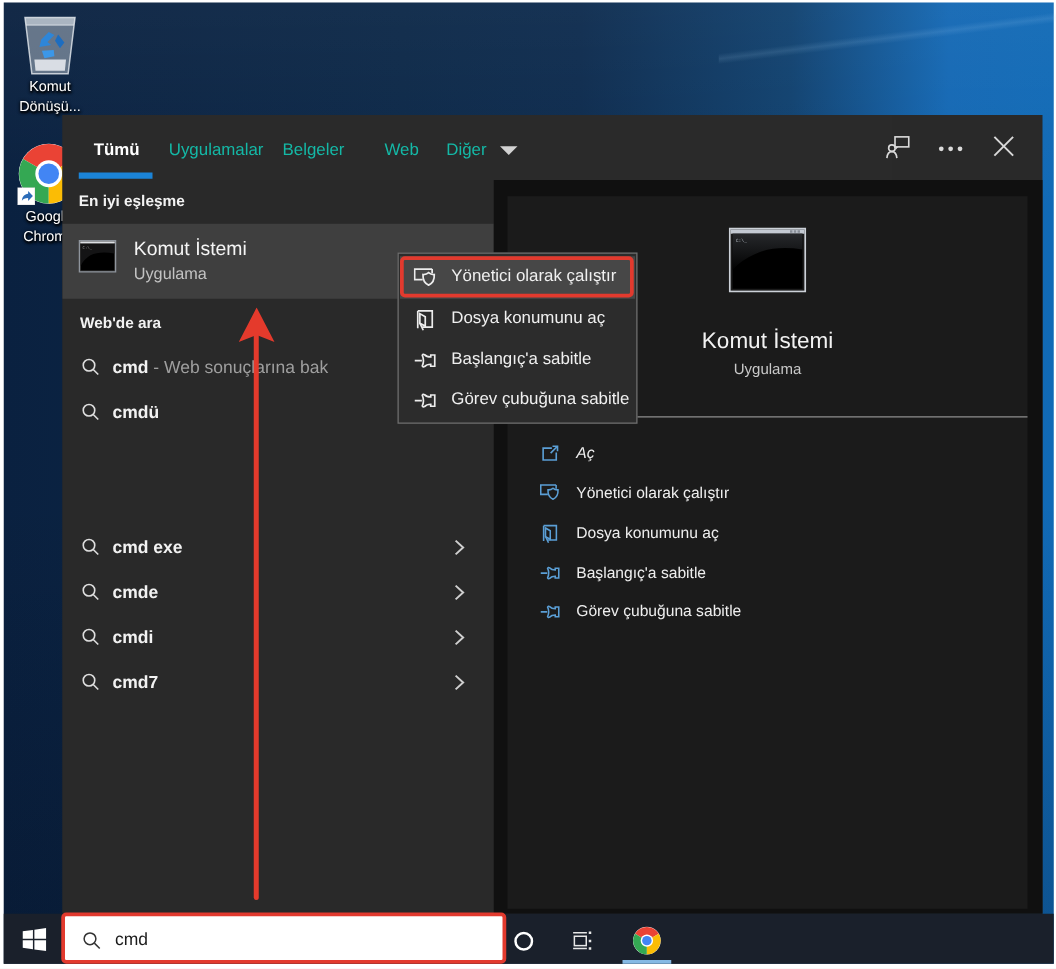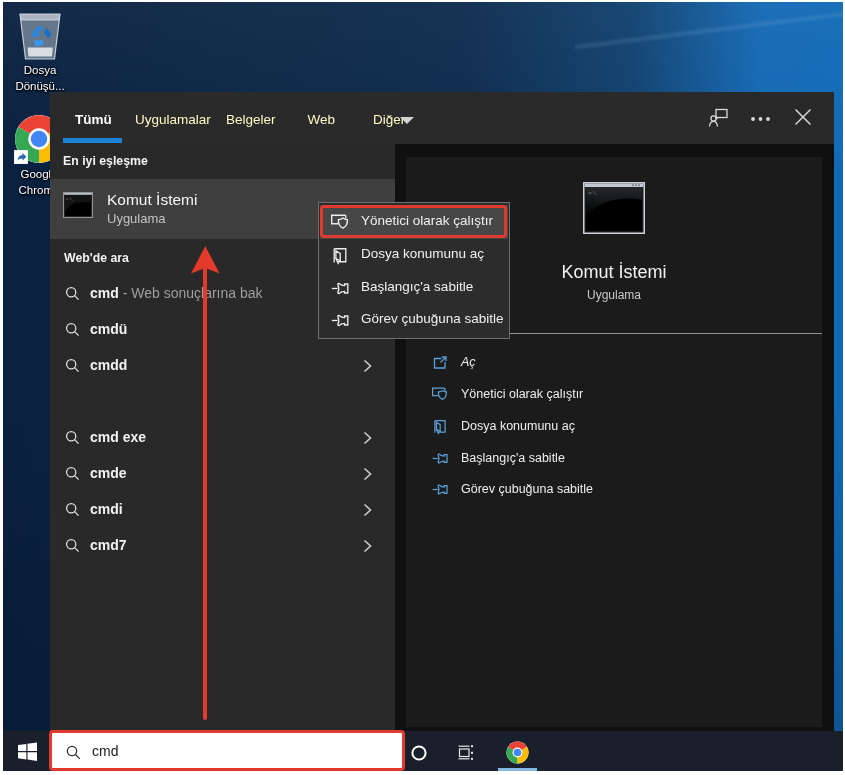--- a/index.html
+++ b/index.html
@@ -8,21 +8,21 @@
          font-family:"Liberation Sans",sans-serif;}
   .abs{position:absolute;}
   
   #desktop{left:3px;top:2px;width:840px;height:769px;
     background:linear-gradient(to bottom, rgba(255,255,255,0.04) 0%, rgba(0,0,0,0) 22%, rgba(0,0,0,0) 52%, rgba(2,8,22,0.25) 100%),linear-gradient(to right,#0a2140 0%,#0c2848 38%,#0d2b4e 55%,#10416f 75%,#1468b4 90%,#116ab6 100%);}
   
   #taskbar{left:3px;top:731px;width:840px;height:40px;background:#1a202b;z-index:6;}
   
   #panel{left:50px;top:92px;width:784px;height:639px;background:#292929;z-index:3;}
   #tabband{left:0;top:0;width:664px;height:52px;background:#2a2a2a;}
-  .tab{position:absolute;top:20px;font-size:13.5px;color:#fef9c3;white-space:nowrap;}
+  .tab{position:absolute;top:20px;font-size:13.5px;color:#14b8a6;white-space:nowrap;}
   #tab-underline{left:13px;top:46px;width:58.5px;height:4.5px;background:#1b84d8;}
   
   #leftcol{left:0;top:52px;width:345px;height:587px;background:#292929;}
   .secheader{position:absolute;left:15px;font-size:12.3px;font-weight:bold;color:#f2f2f2;text-align:right;}
   #selrow{left:0;top:35px;width:345px;height:60px;background:#3f3f3f;}
   .rowtitle{position:absolute;left:57px;top:12px;font-size:15.5px;color:#f5f5f5;}
   .rowsub{position:absolute;left:57px;top:32px;font-size:13px;color:#c3c3c3;}
   .sugg{position:absolute;left:0;width:345px;height:36px;}
   .sugg .txt{position:absolute;left:40px;top:11px;font-size:14px;color:#f2f2f2;font-weight:bold;white-space:nowrap;}
   .sugg .gray{font-weight:normal;color:#9f9f9f;}
@@ -69,21 +69,21 @@
     <polygon points="9.5,37.5 34.8,37.5 33.9,46.5 10.4,46.5" fill="#edf0f3" opacity="0.85"></polygon>
     <polygon points="2,4 42,4 41.2,10 2.8,10" fill="#c8d0d9" opacity="0.7"></polygon>
     <path d="M2,4 L42,4 L36.5,49 L7.5,49 Z" fill="none" stroke="#dde3e9" stroke-width="1.2" opacity="0.85"></path>
     <line x1="2.8" y1="10" x2="41.2" y2="10" stroke="#e2e7ec" stroke-width="1" opacity="0.7"></line>
     <g>
       <path d="M15 21.5 l6,-6 4.5,2.5 -5.5,5.5 3,2.5 -9.5,1.5 z" fill="#2e86d8"></path>
       <path d="M28.5 17.5 l5,6.5 -3.5,4.5 -4,-6 z" fill="#1d6dc0"></path>
       <path d="M15.5 30.5 l9.5,-0.5 0.5,5 -8,1.5 z" fill="#3b97e8"></path>
     </g>
   </svg>
-  <div class="dlabel" style="left:10px;top:64px;width:60px;">Dosya</div>
+  <div class="dlabel" style="left:10px;top:64px;width:60px;">Komut</div>
   <div class="dlabel" style="left:10px;top:79.5px;width:60px;">Dönüşü...</div>
 
   <svg class="abs" style="left:14px;top:114px;z-index:1" width="50" height="50" viewBox="0 0 100 100">
     <circle cx="50" cy="50" r="48" fill="#fff"></circle>
     <path d="M50,50 L8.9,26.2 A47.5,47.5 0 0,1 91.1,26.2 Z" fill="#ea4335"></path>
     <path d="M50,50 L8.9,26.2 A47.5,47.5 0 0,0 50,97.5 L50,50" fill="#34a853"></path>
     <path d="M50,50 L50,97.5 A47.5,47.5 0 0,0 91.1,26.2 Z" fill="#fbbc05"></path>
     <circle cx="50" cy="50" r="21.5" fill="#fff"></circle>
     <circle cx="50" cy="50" r="16.5" fill="#4285f4"></circle>
   </svg>
@@ -93,21 +93,21 @@
   </svg>
   <div class="dlabel" style="left:9px;top:168px;width:60px;">Google</div>
   <div class="dlabel" style="left:9px;top:183.5px;width:60px;">Chrome</div>
 
   <div id="panel" class="abs">
     <div id="tabband" class="abs">
       <span class="tab" style="left:25px;font-weight:bold;color:#fff;">Tümü</span>
       <span class="tab" style="left:85px;">Uygulamalar</span>
       <span class="tab" style="left:176px;">Belgeler</span>
       <span class="tab" style="left:257.5px;">Web</span>
-      <span class="tab" style="left:323px;">Diğer</span>
+      <span class="tab" style="left:307px;">Diğer</span>
       <span class="abs" style="left:349.5px;top:24.5px;width:0;height:0;border-left:7.5px solid transparent;border-right:7.5px solid transparent;border-top:7px solid #d2d2d2;"></span>
 
       <svg class="abs" style="left:658px;top:15px;" width="22" height="22" viewBox="0 0 22 22" fill="none" stroke="#dadada" stroke-width="1.3">
         <rect x="8" y="2.5" width="11" height="8"></rect>
         <path d="M10.5 10.5 l-2 2.5 0 -2.5" fill="#dadada" stroke="none"></path>
         <circle cx="5.5" cy="11.5" r="2.6"></circle>
         <path d="M1.5 19.5 c0.3,-3.4 2,-5.2 4,-5.2 2,0 3.7,1.8 4,5.2"></path>
       </svg>
 
       <svg class="abs" style="left:700px;top:24px;" width="22" height="6" viewBox="0 0 22 6" fill="#dadada">
@@ -144,30 +144,20 @@
             <line x1="9.6" y1="9.6" x2="13.6" y2="13.6"></line>
           </svg>
           <div class="txt">cmd<span class="gray"> - Web sonuçlarına bak</span></div>
         </div>
       <div class="sugg" style="top:166px;">
           <svg class="mag" width="15" height="15" viewBox="0 0 15 15" fill="none" stroke="#dedede" stroke-width="1.3">
             <circle cx="6.2" cy="6.2" r="4.6"></circle>
             <line x1="9.6" y1="9.6" x2="13.6" y2="13.6"></line>
           </svg>
           <div class="txt">cmdü</div>
-        </div>
-      <div class="sugg" style="top:202px;">
-          <svg class="mag" width="15" height="15" viewBox="0 0 15 15" fill="none" stroke="#dedede" stroke-width="1.3">
-            <circle cx="6.2" cy="6.2" r="4.6"></circle>
-            <line x1="9.6" y1="9.6" x2="13.6" y2="13.6"></line>
-          </svg>
-          <div class="txt">cmdd</div>
-          <svg class="chev" width="9" height="14" viewBox="0 0 9 14" fill="none" stroke="#cfcfcf" stroke-width="1.6">
-            <polyline points="1.5,1.5 7.5,7 1.5,12.5"></polyline>
-          </svg>
         </div>
       <div class="sugg" style="top:274px;">
           <svg class="mag" width="15" height="15" viewBox="0 0 15 15" fill="none" stroke="#dedede" stroke-width="1.3">
             <circle cx="6.2" cy="6.2" r="4.6"></circle>
             <line x1="9.6" y1="9.6" x2="13.6" y2="13.6"></line>
           </svg>
           <div class="txt">cmd exe</div>
           <svg class="chev" width="9" height="14" viewBox="0 0 9 14" fill="none" stroke="#cfcfcf" stroke-width="1.6">
             <polyline points="1.5,1.5 7.5,7 1.5,12.5"></polyline>
           </svg>

